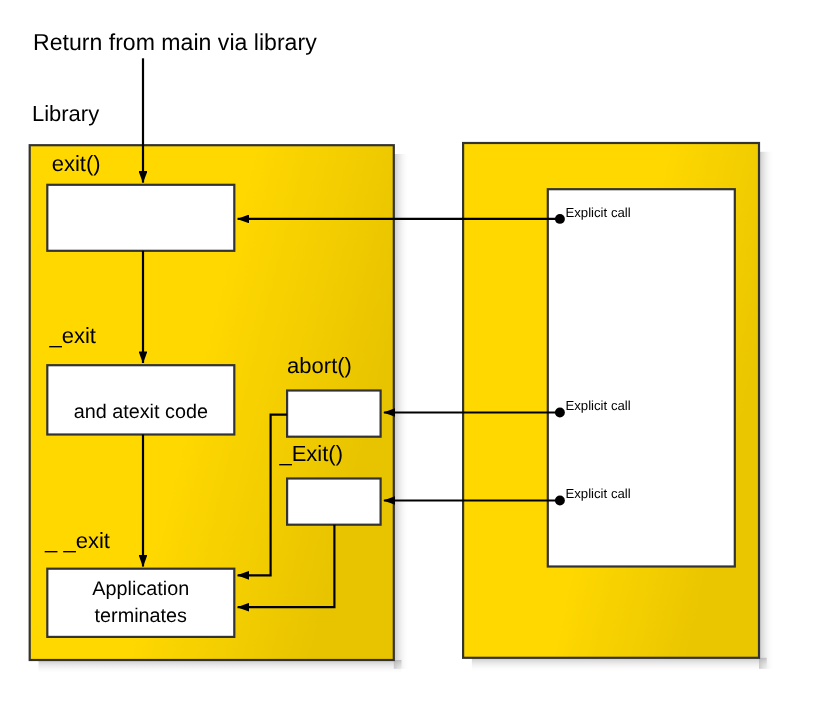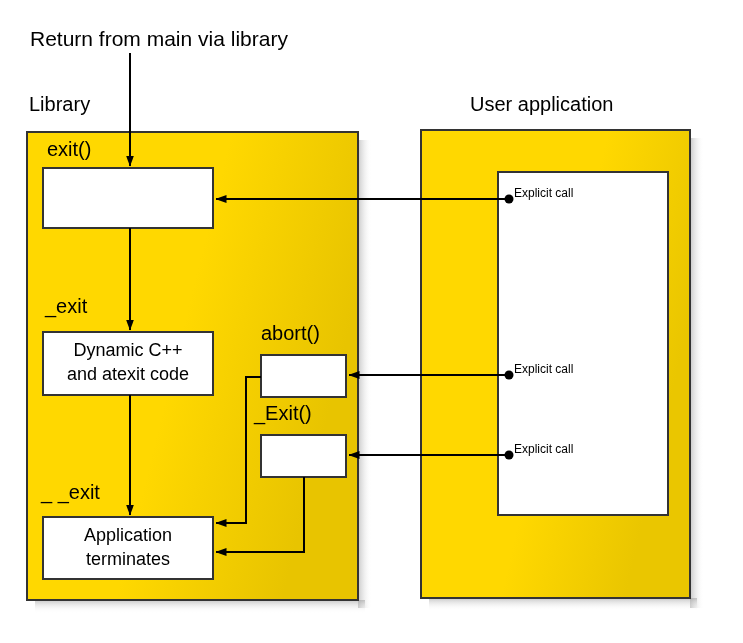--- a/index.html
+++ b/index.html
@@ -106,33 +106,31 @@
     <circle cx="509" cy="375" r="4.5" fill="#000000"></circle>
 
     <path d="M509,455 L349,455" stroke="#000000" stroke-width="2" fill="none" marker-end="url(#arrowhead)"></path>
     <circle cx="509" cy="455" r="4.5" fill="#000000"></circle>
   </svg>
 
   <div class="lbl title-lbl" style="left:30px; top:27px;">Return from main via library</div>
 
   <div class="lbl panel-lbl" style="left:29px; top:93px;">Library</div>
 
-  <div class="lbl panel-lbl" style="left:470px; top:93px;">User application</div>
 
   <div class="lbl fn-lbl" style="left:47px; top:138px;">exit()</div>
 
   <div class="lbl fn-lbl" style="left:45px; top:295px;">_exit</div>
 
   <div class="lbl fn-lbl" style="left:41px; top:481px;">_ _exit</div>
 
   <div class="lbl fn-lbl" style="left:261px; top:322px;">abort()</div>
 
   <div class="lbl fn-lbl" style="left:254px; top:402px;">_Exit()</div>
 
-  <div class="lbl box-lbl" style="left:43px; top:340px; width:170px;">Dynamic C++</div>
   <div class="lbl box-lbl" style="left:43px; top:525px; width:170px;">Application</div>
 
   <div class="lbl box-lbl" style="left:43px; top:364px; width:170px;">and atexit code</div>
   <div class="lbl box-lbl" style="left:43px; top:549px; width:170px;">terminates</div>
 
   <div class="lbl call-lbl" style="left:514px; top:187px;">Explicit call</div>
 
   <div class="lbl call-lbl" style="left:514px; top:363px;">Explicit call</div>
 
   <div class="lbl call-lbl" style="left:514px; top:443px;">Explicit call</div>

